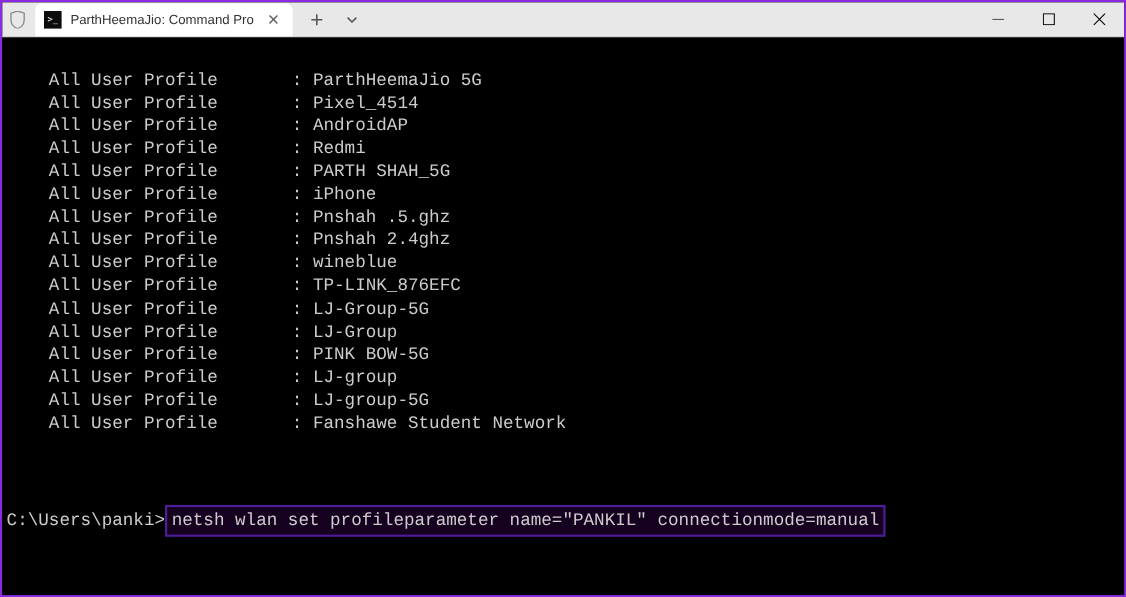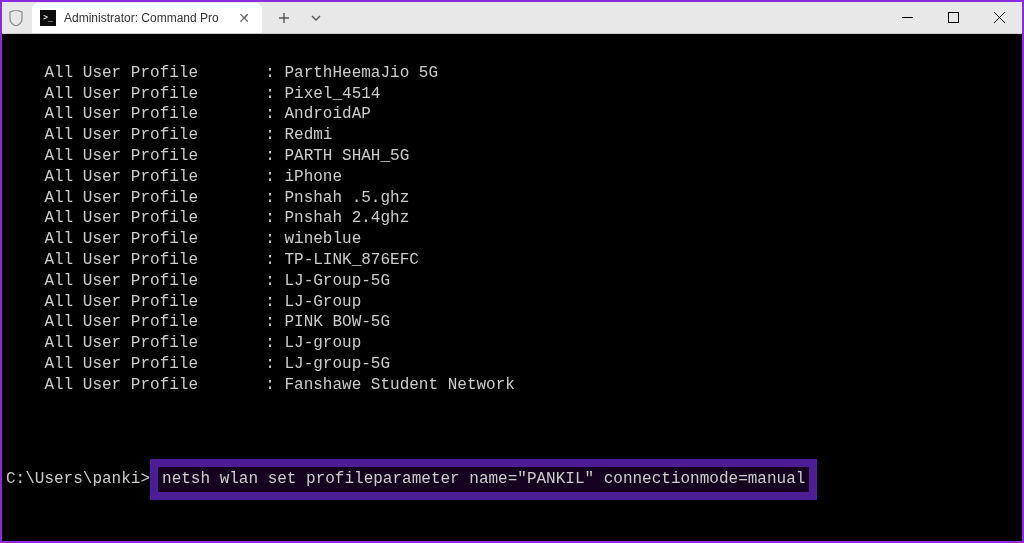--- a/index.html
+++ b/index.html
@@ -93,38 +93,38 @@
       color: #cccccc;
       background: #000;
       line-height: 1.3;
       white-space: pre;
       font-weight: 500;
     }
     .profile-line { display: block; }
     .blank-line { height: 20px; }
     .highlight-box {
       display: inline-block;
-      border: 8px solid #4c1d95;
+      border: 2px solid #4c1d95;
       background: rgba(148, 0, 211, 0.15);
       padding: 2px 4px;
       margin: 2px 0;
     }
   </style>
 </head>
 <body>
 
 <div class="titlebar">
   <div class="shield-icon">
     <svg width="14" height="16" viewBox="0 0 14 16">
         <path d="M7 0 L13 2 L13 8 Q13 14 7 16 Q1 14 1 8 L1 2 Z" fill="none" stroke="#888" stroke-width="1.2"></path>
       </svg>
   </div>
   <div class="tab">
     <div class="tab-icon">&gt;_</div>
-    <span>Administrator: Command Pro</span>
+    <span>ParthHeemaJio: Command Pro</span>
     <span class="tab-close">✕</span>
   </div>
   <div class="tab-actions">
     <div class="tab-action">
       <svg width="12" height="12" viewBox="0 0 12 12">
           <path d="M6 1 V11 M1 6 H11" stroke="#555" stroke-width="1.4"></path>
         </svg>
     </div>
     <div class="tab-action">
       <svg width="10" height="6" viewBox="0 0 10 6">

